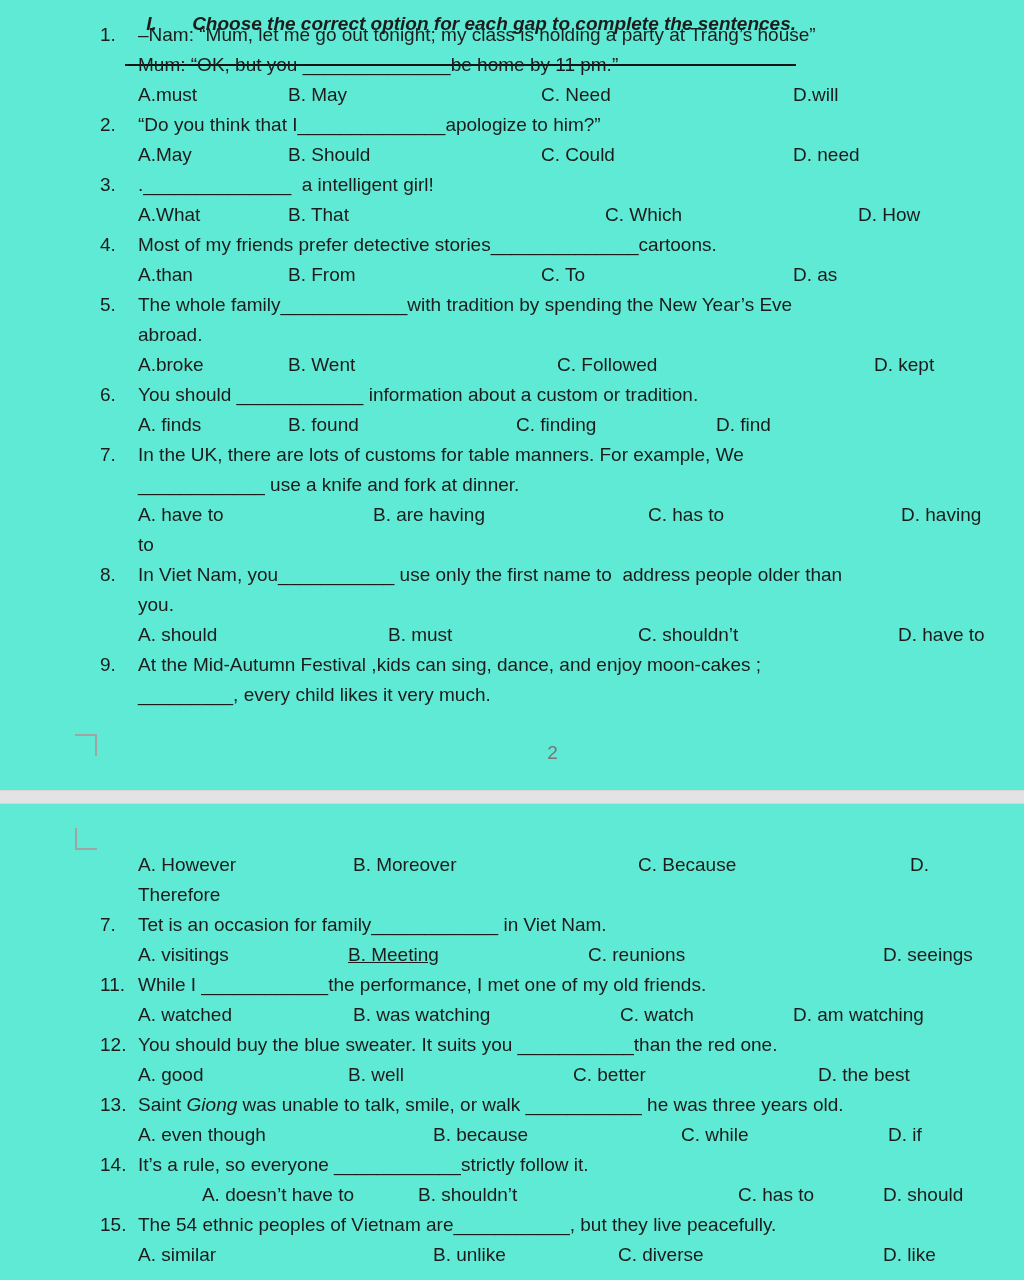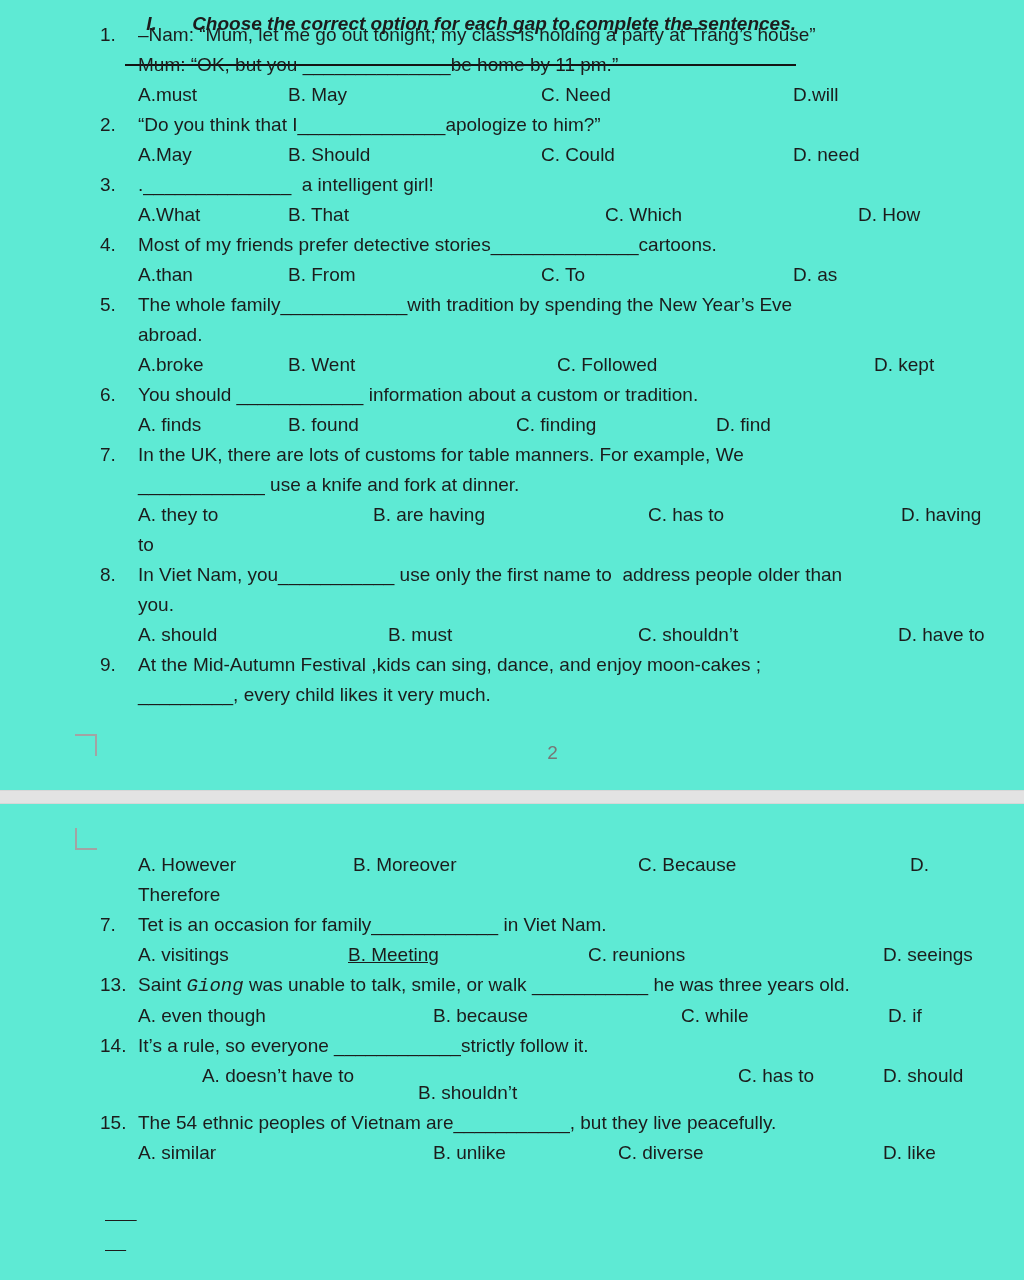--- a/index.html
+++ b/index.html
@@ -21,21 +21,21 @@
   .hnum { display:inline-block; width:46px; font-style:italic; }
 
   
   .q { position:relative; }
   .qnum { position:absolute; left:0; top:0; }
   .qbody { margin-left:38px; width:905px; }
   .qtext { white-space:pre-wrap; }
   .opts { white-space:normal; }
   .opt { display:inline-block; vertical-align:top; white-space:pre; }
   .opt-d { display:inline; white-space:pre-wrap; }
-  .italic { font-style:italic;font-family:Liberation Mono, monospace; }
+  .italic { font-style:italic; }
 
   
   .page-footer { position:relative; height:80px; }
   .corner-a {
     position:absolute; left:-25px; top:24px; width:22px; height:22px;
     border-top:2px solid #a3a3a3; border-right:2px solid #a3a3a3;
   }
   .page-number {
     position:absolute; left:0; top:28px; width:905px; text-align:center; color:#777777;
   }
@@ -113,21 +113,21 @@
     <div class="qbody">
       <div class="qtext">You should ____________ information about a custom or tradition.</div>
       <div class="opts"><span class="opt" style="width: 150px;">A. finds</span><span class="opt" style="width: 228px;">B. found</span><span class="opt" style="width: 200px;">C. finding</span><span class="opt opt-d">D. find</span></div>
     </div>
   </div>
         <div class="q">
     <span class="qnum">7.</span>
     <div class="qbody">
       <div class="qtext">In the UK, there are lots of customs for table manners. For example, We
 ____________ use a knife and fork at dinner.</div>
-      <div class="opts"><span class="opt" style="width: 235px;">A. they to</span><span class="opt" style="width: 275px;">B. are having</span><span class="opt" style="width: 253px;">C. has to</span><span class="opt opt-d">D. having
+      <div class="opts"><span class="opt" style="width: 235px;">A. have to</span><span class="opt" style="width: 275px;">B. are having</span><span class="opt" style="width: 253px;">C. has to</span><span class="opt opt-d">D. having
 to</span></div>
     </div>
   </div>
         <div class="q">
     <span class="qnum">8.</span>
     <div class="qbody">
       <div class="qtext">In Viet Nam, you___________ use only the first name to  address people older than
 you.</div>
       <div class="opts"><span class="opt" style="width: 250px;">A. should</span><span class="opt" style="width: 250px;">B. must</span><span class="opt" style="width: 260px;">C. shouldn’t</span><span class="opt opt-d">D. have to</span></div>
     </div>
@@ -161,31 +161,45 @@
           </div>
         </div>
         <div class="q">
     <span class="qnum">7.</span>
     <div class="qbody">
       <div class="qtext">Tet is an occasion for family____________ in Viet Nam.</div>
       <div class="opts"><span class="opt" style="width: 210px;">A. visitings</span><span class="opt" style="width: 240px; text-decoration: underline;">B. Meeting</span><span class="opt" style="width: 295px;">C. reunions</span><span class="opt opt-d">D. seeings</span></div>
     </div>
   </div>
         <div class="q">
+    <span class="qnum">11.</span>
+    <div class="qbody">
+      <div class="qtext">While I ____________the performance, I met one of my old friends.</div>
+      <div class="opts"><span class="opt" style="width: 215px;">A. watched</span><span class="opt" style="width: 267px;">B. was watching</span><span class="opt" style="width: 173px;">C. watch</span><span class="opt opt-d">D. am watching</span></div>
+    </div>
+  </div>
+        <div class="q">
+    <span class="qnum">12.</span>
+    <div class="qbody">
+      <div class="qtext">You should buy the blue sweater. It suits you ___________than the red one.</div>
+      <div class="opts"><span class="opt" style="width: 210px;">A. good</span><span class="opt" style="width: 225px;">B. well</span><span class="opt" style="width: 245px;">C. better</span><span class="opt opt-d">D. the best</span></div>
+    </div>
+  </div>
+        <div class="q">
     <span class="qnum">13.</span>
     <div class="qbody">
       <div class="qtext"><span>Saint </span><span class="italic">Giong</span><span> was unable to talk, smile, or walk ___________ he was three years old.</span></div>
       <div class="opts"><span class="opt" style="width: 295px;">A. even though</span><span class="opt" style="width: 248px;">B. because</span><span class="opt" style="width: 207px;">C. while</span><span class="opt opt-d">D. if</span></div>
     </div>
   </div>
         <div class="q">
     <span class="qnum">14.</span>
     <div class="qbody">
       <div class="qtext">It’s a rule, so everyone ____________strictly follow it.</div>
-      <div class="opts"><span class="opt" style="width: 280px; text-align: center;">A. doesn’t have to</span><span class="opt" style="width: 320px; margin-top: 17px;">B. shouldn’t</span><span class="opt" style="width: 145px;">C. has to</span><span class="opt opt-d">D. should</span></div>
+      <div class="opts"><span class="opt" style="width: 280px; text-align: center;">A. doesn’t have to</span><span class="opt" style="width: 320px;">B. shouldn’t</span><span class="opt" style="width: 145px;">C. has to</span><span class="opt opt-d">D. should</span></div>
     </div>
   </div>
         <div class="q">
     <span class="qnum">15.</span>
     <div class="qbody">
       <div class="qtext">The 54 ethnic peoples of Vietnam are___________, but they live peacefully.</div>
       <div class="opts"><span class="opt" style="width: 295px;">A. similar</span><span class="opt" style="width: 185px;">B. unlike</span><span class="opt" style="width: 265px;">C. diverse</span><span class="opt opt-d">D. like</span></div>
     </div>
   </div>
       </div>

